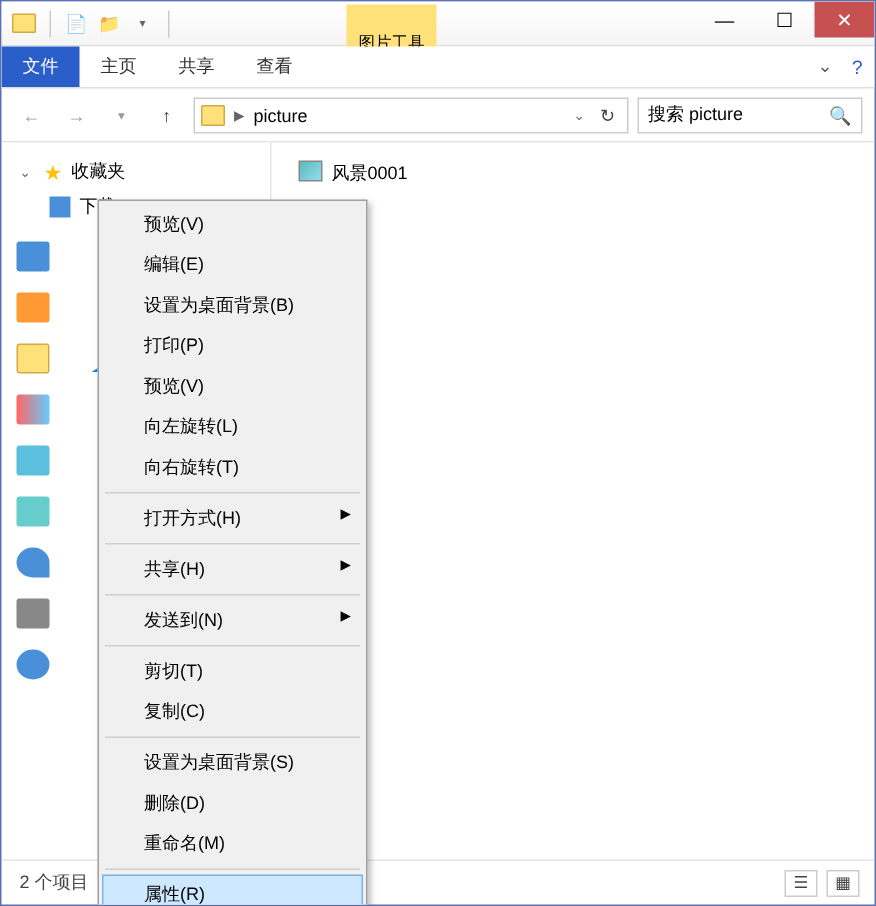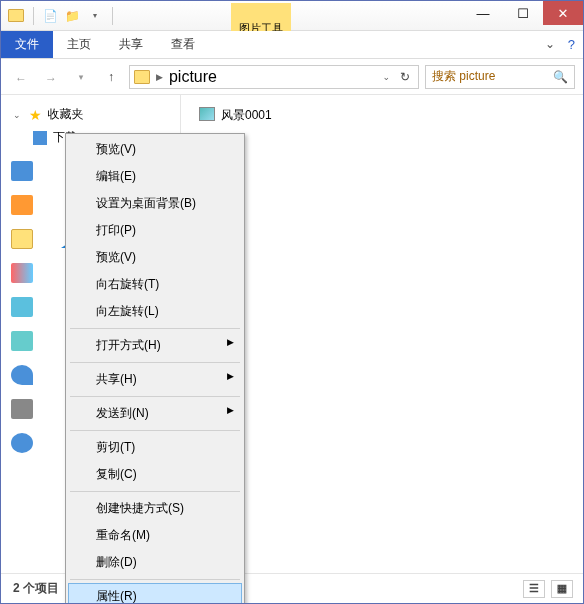--- a/index.html
+++ b/index.html
@@ -17,25 +17,25 @@
 .ribbon .tab { padding: 5px 14px; font-size: 12px; color: #333; cursor: default; }
 .ribbon .tab.file { background: #2a5ec8; color: #fff; }
 .ribbon .tab.tool { border: 1px solid #ffe17a; border-bottom: none; margin-left: 40px; }
 .ribbon .expand { position: absolute; right: 28px; top: 6px; color: #555; }
 .ribbon .help { position: absolute; right: 8px; top: 6px; color: #2a5ec8; font-size: 13px; }
 .navbar { height: 36px; display: flex; align-items: center; padding: 0 8px; gap: 6px; border-bottom: 1px solid #e5e5e5; }
 .nav-btn { width: 24px; height: 24px; display: flex; align-items: center; justify-content: center; color: #999; }
 .nav-btn.active { color: #333; }
 .addr-box { flex: 1; height: 24px; border: 1px solid #ccc; display: flex; align-items: center; padding: 0 4px; gap: 4px; }
 .addr-box .folder-ico { width: 16px; height: 14px; background: #ffe17a; border: 1px solid #d4a945; border-radius: 1px; }
-.addr-box .crumb { font-size: 16px; }
+.addr-box .crumb { font-size: 12px; }
 .addr-box .chev { color: #666; font-size: 9px; margin: 0 2px; }
 .addr-box .spacer { flex: 1; }
 .addr-box .refresh { color: #444; padding: 0 4px; }
-.search-box { width: 150px; height: 24px; border: 1px solid #ccc; display: flex; align-items: center; padding: 0 6px; color: #a16207; position: relative; }
+.search-box { width: 150px; height: 24px; border: 1px solid #ccc; display: flex; align-items: center; padding: 0 6px; color: #000000; position: relative; }
 .search-box .search-ico { position: absolute; right: 6px; }
 .content { display: flex; height: 478px; }
 .sidebar { width: 180px; border-right: 1px solid #e5e5e5; padding: 8px 0; }
 .sidebar-item { display: flex; align-items: center; padding: 3px 12px; gap: 6px; font-size: 12px; }
 .sidebar-item .expand-arrow { font-size: 9px; color: #666; width: 10px; }
 .star-ico { color: #ffc107; font-size: 14px; }
 .sidebar-icons { position: absolute; left: 10px; top: 160px; display: flex; flex-direction: column; gap: 14px; }
 .sidebar-icons .sico { width: 22px; height: 20px; border-radius: 2px; }
 .main { flex: 1; padding: 10px 14px; position: relative; }
 .file-item { display: flex; align-items: flex-start; gap: 6px; padding: 2px 4px; font-size: 12px; }
@@ -45,21 +45,21 @@
 .watermark { position: absolute; left: 60px; top: 230px; display: flex; align-items: center; gap: 8px; pointer-events: none; }
 .watermark .wm-icon { width: 50px; height: 40px; background: #1a7fd4; clip-path: polygon(50% 0, 100% 40%, 80% 40%, 80% 100%, 20% 100%, 20% 40%, 0 40%); }
 .watermark .wm-text { display: flex; flex-direction: column; }
 .watermark .wm-text .line1 { font-size: 22px; font-weight: bold; color: #222; }
 .watermark .wm-text .line2 { font-size: 11px; color: #555; letter-spacing: 1px; }
 .context-menu { position: absolute; left: 64px; top: 132px; width: 180px; background: #f0f0f0; border: 1px solid #a0a0a0; box-shadow: 2px 2px 4px rgba(0,0,0,0.25); z-index: 100; padding: 2px; }
 .context-menu .cm-item { padding: 5px 24px 5px 28px; font-size: 12px; position: relative; }
 .context-menu .cm-item.highlighted { background: #cde8ff; border: 1px solid #7bb5e6; padding: 4px 23px 4px 27px; }
 .context-menu .cm-sep { height: 1px; background: #d0d0d0; margin: 3px 2px; }
 .context-menu .cm-item .submenu-arrow { position: absolute; right: 8px; font-size: 9px; }
-.statusbar { position: absolute; bottom: 0; left: 0; right: 0; height: 30px; border-top: 1px solid #e5e5e5; display: flex; align-items: center; padding: 0 12px; gap: 14px; font-size: 12px; color: #444; font-weight: bold; }
+.statusbar { position: absolute; bottom: 0; left: 0; right: 0; height: 30px; border-top: 1px solid #e5e5e5; display: flex; align-items: center; padding: 0 12px; gap: 14px; font-size: 12px; color: #444; }
 .statusbar .sbright { position: absolute; right: 10px; display: flex; gap: 6px; }
 .statusbar .view-btn { width: 22px; height: 18px; border: 1px solid #ccc; display: flex; align-items: center; justify-content: center; font-size: 11px; }
 </style>
 </head>
 <body>
 
 <div class="titlebar">
   <div class="qat">
     <span class="qat-icon">
         <span style="width:16px;height:13px;background:#ffe17a;border:1px solid #d4a945;display:inline-block;border-radius:1px;"></span>
@@ -148,35 +148,35 @@
     <div class="line2">XITONGZHIJIA.NET</div>
   </div>
 </div>
 
 <div class="context-menu" id="ctx-menu">
     <div class="cm-item">预览(V)</div>
     <div class="cm-item">编辑(E)</div>
     <div class="cm-item">设置为桌面背景(B)</div>
     <div class="cm-item">打印(P)</div>
     <div class="cm-item">预览(V)</div>
+    <div class="cm-item">向左旋转(L)</div>
     <div class="cm-item">向右旋转(T)</div>
-    <div class="cm-item">向左旋转(L)</div>
     <div class="cm-sep"></div>
     <div class="cm-item">打开方式(H)<span class="submenu-arrow">▶</span></div>
     <div class="cm-sep"></div>
     <div class="cm-item">共享(H)<span class="submenu-arrow">▶</span></div>
     <div class="cm-sep"></div>
     <div class="cm-item">发送到(N)<span class="submenu-arrow">▶</span></div>
     <div class="cm-sep"></div>
     <div class="cm-item">剪切(T)</div>
     <div class="cm-item">复制(C)</div>
     <div class="cm-sep"></div>
-    <div class="cm-item">创建快捷方式(S)</div>
+    <div class="cm-item">设置为桌面背景(S)</div>
+    <div class="cm-item">删除(D)</div>
     <div class="cm-item">重命名(M)</div>
-    <div class="cm-item">删除(D)</div>
     <div class="cm-sep"></div>
     <div class="cm-item highlighted">属性(R)</div>
   </div>
 
 <div class="statusbar">
   <span>2 个项目</span>
   <span>选中 1 个项目</span>
   <span>127 KB</span>
   <div class="sbright">
     <div class="view-btn">☰</div>

